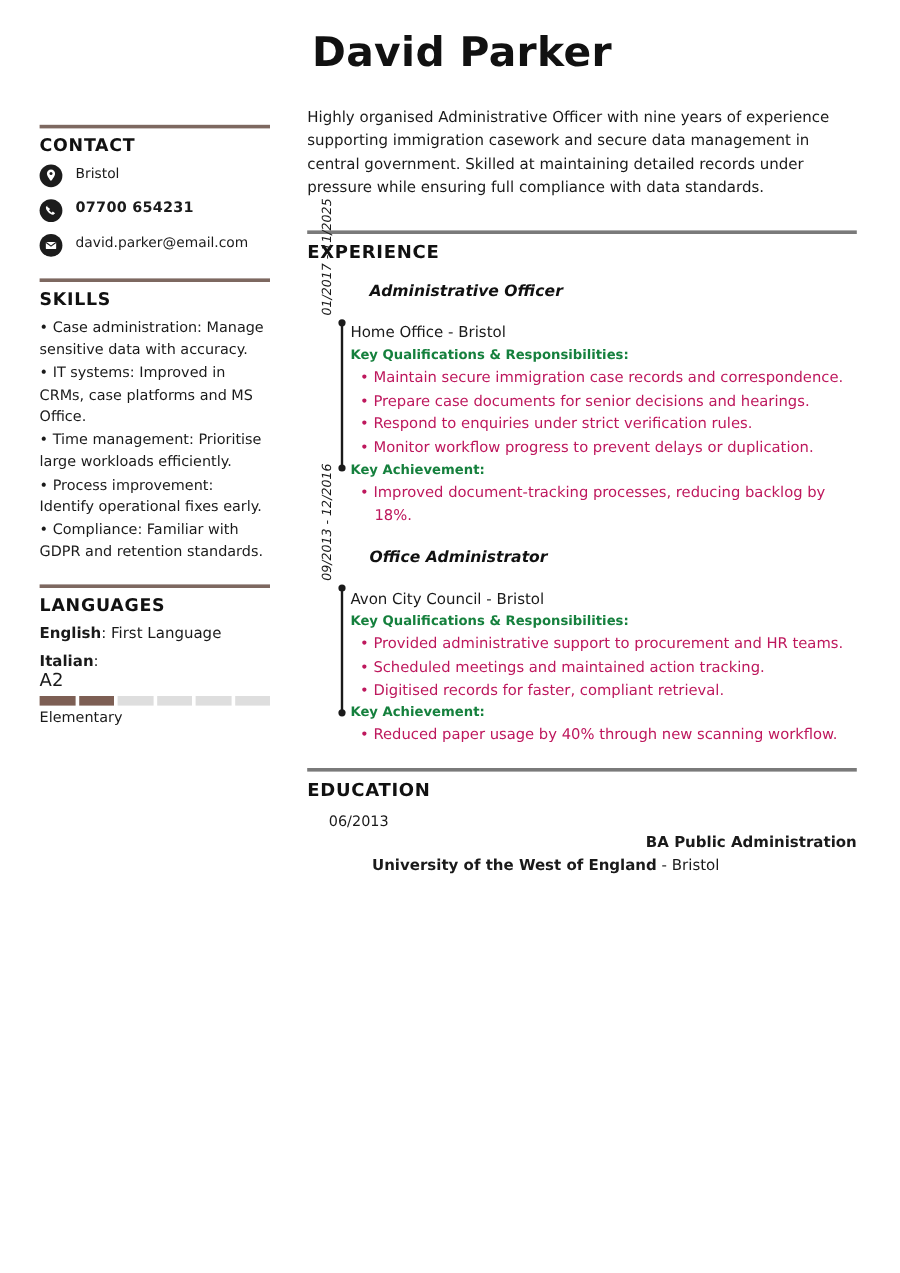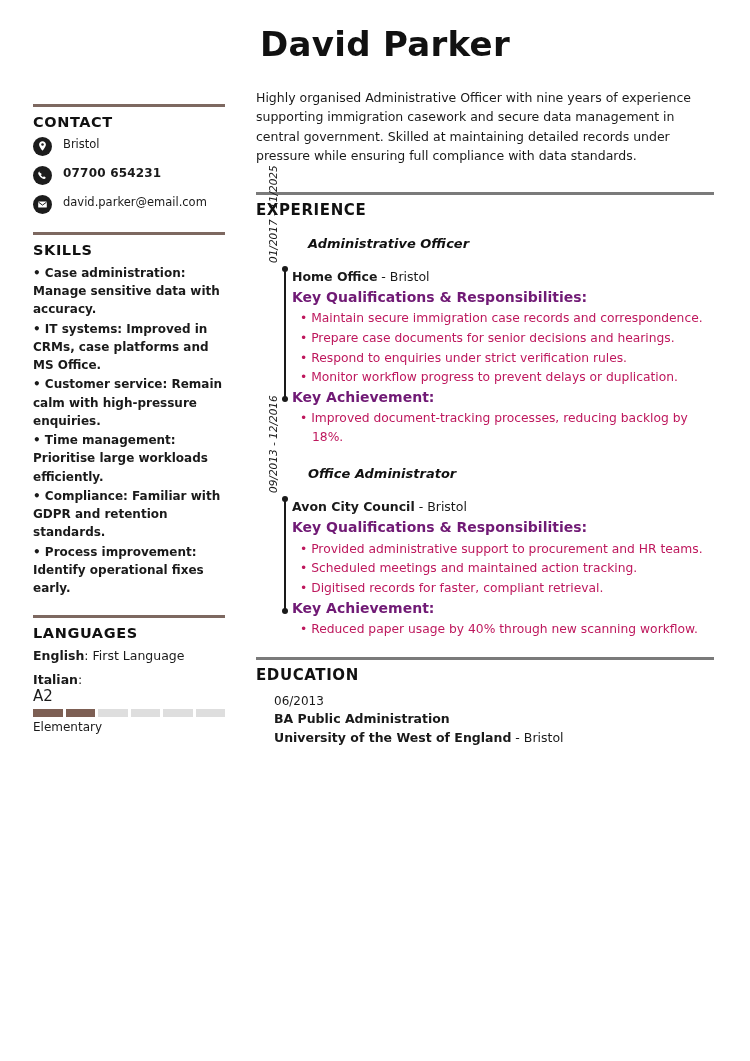--- a/index.html
+++ b/index.html
@@ -109,21 +109,20 @@
     max-width: 160px;
   }
   .contact-text.bold { font-weight: bold; font-size: 12px; letter-spacing: 0.2px; }
 
   
   .skill-item {
     font-size: 12px;
     line-height: 1.52;
     color: #1a1a1a;
     margin: 0 0 1px 0;
-    font-weight: bold;
   }
 
   
   .lang-row {
     font-size: 12.5px;
     line-height: 1.5;
     margin-bottom: 6px;
   }
   .lang-row .lname { font-weight: bold; }
   .lang-head {
@@ -212,26 +211,26 @@
     font-style: italic;
     color: #111;
     margin: 16px;
     line-height: 1.35;
   }
   .job-company {
     font-size: 12.5px;
     line-height: 1.4;
     margin: 0 0 2px 0;
   }
-  .job-company .cname { font-weight: bold; }
+  .job-company .cname { font-weight: normal; }
   .job-company .cloc { font-weight: normal; }
   .group-label {
-    font-size: 14px;
+    font-size: 11px;
     font-weight: bold;
-    color: #701a75;
+    color: #15803d;
     margin: 1px 0 2px 0;
     line-height: 1.4;
   }
   .bullet {
     font-size: 12.3px;
     line-height: 1.52;
     color: #be185d;
     margin: 0 0 1px 0;
     padding-left: 12px;
     text-indent: -12px;
@@ -243,27 +242,28 @@
   .edu-date {
     font-size: 12px;
     line-height: 1.5;
     margin: 0;
   }
   .edu-degree {
     font-size: 12.5px;
     font-weight: bold;
     line-height: 1.5;
     margin: 0;
+    text-align: right;
   }
   .edu-school {
     font-size: 12.5px;
     line-height: 1.5;
     margin: 0;
   }
-  .edu-school .sname { font-weight: bold; }
+  .edu-school .sname { font-weight: bold; margin-left: 36px; }
 </style>
 </head>
 <body>
 
 <div class="page">
 
   <div class="header">
     <h1 class="full-name">David Parker</h1>
   </div>
 
@@ -307,24 +307,23 @@
 
         </div>
       </div>
 
       <div class="block">
         <div class="rule-brown"></div>
         <div class="section-title">SKILLS</div>
         <div>
           <p class="skill-item">• Case administration: Manage sensitive data with accuracy.</p>
           <p class="skill-item">• IT systems: Improved in CRMs, case platforms and MS Office.</p>
-          <p class="skill-item">• Customer service: Remain calm with high-pressure enquiries.</p>
           <p class="skill-item">• Time management: Prioritise large workloads efficiently.</p>
+          <p class="skill-item">• Process improvement: Identify operational fixes early.</p>
           <p class="skill-item">• Compliance: Familiar with GDPR and retention standards.</p>
-          <p class="skill-item">• Process improvement: Identify operational fixes early.</p>
         </div>
       </div>
 
       <div class="block">
         <div class="rule-brown"></div>
         <div class="section-title">LANGUAGES</div>
 
         <div class="lang-row">
           <span class="lname">English</span><span>:</span>
           <span>First Language</span>

